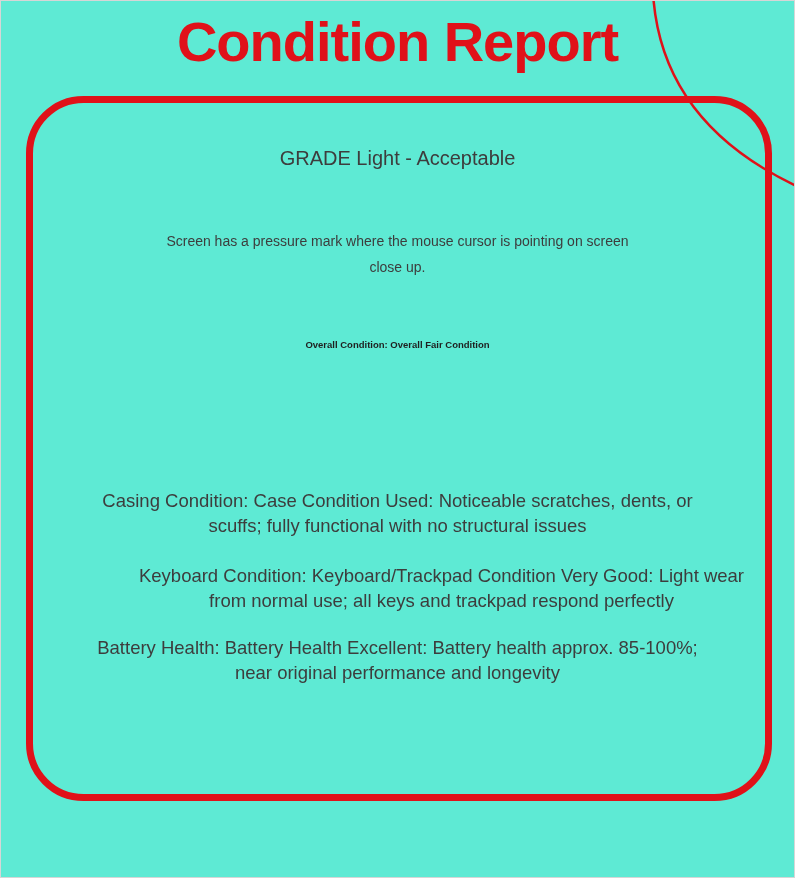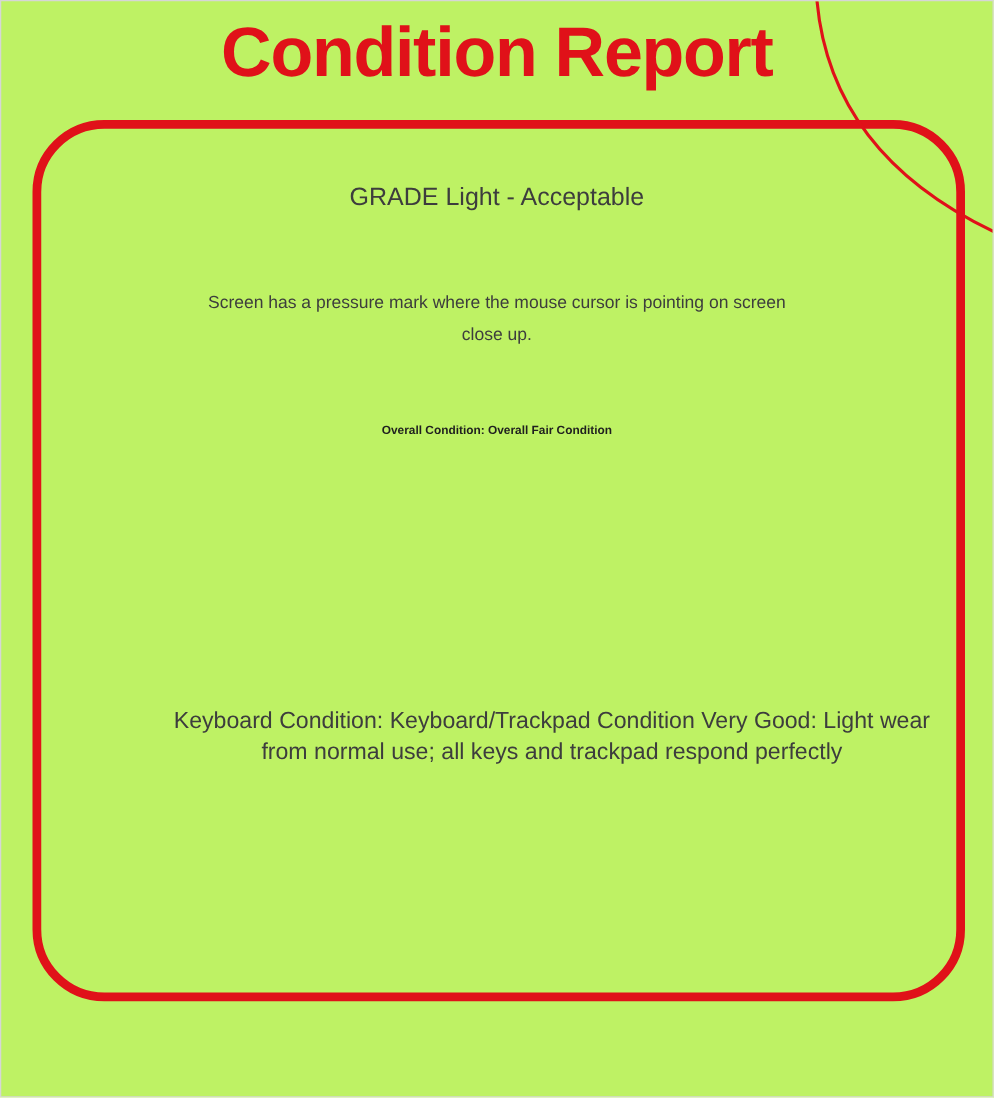--- a/index.html
+++ b/index.html
@@ -5,21 +5,21 @@
   html, body {
     margin: 0;
     padding: 0;
     background: #ffffff;
   }
   .page {
     position: relative;
     width: 795px;
     height: 878px;
     box-sizing: border-box;
-    background: #bef264;
+    background: #5eead4;
     border: 1px solid #d6d6d6;
     overflow: hidden;
     font-family: "Liberation Sans", sans-serif;
   }
   .decor {
     position: absolute;
     top: 0;
     left: 0;
     width: 795px;
     height: 878px;
@@ -97,18 +97,22 @@
   <h1 class="page-title">Condition Report</h1>
 
   <div class="grade-heading">GRADE Light - Acceptable</div>
 
   <div class="summary-text">Screen has a pressure mark where the mouse cursor is pointing on screen
 close up.</div>
 
   <div class="overall-condition">Overall Condition: Overall Fair Condition</div>
 
 
+  <div class="condition-section section-1">Casing Condition: Case Condition Used: Noticeable scratches, dents, or
+scuffs; fully functional with no structural issues</div>
 
   <div class="condition-section section-2">Keyboard Condition: Keyboard/Trackpad Condition Very Good: Light wear
 from normal use; all keys and trackpad respond perfectly</div>
 
+  <div class="condition-section section-3">Battery Health: Battery Health Excellent: Battery health approx. 85-100%;
+near original performance and longevity</div>
 
 </div>
 
 </body></html>

